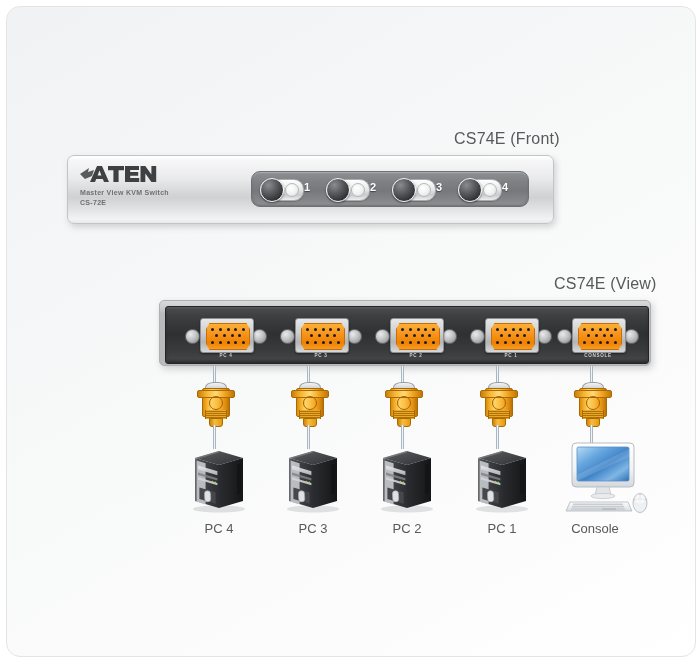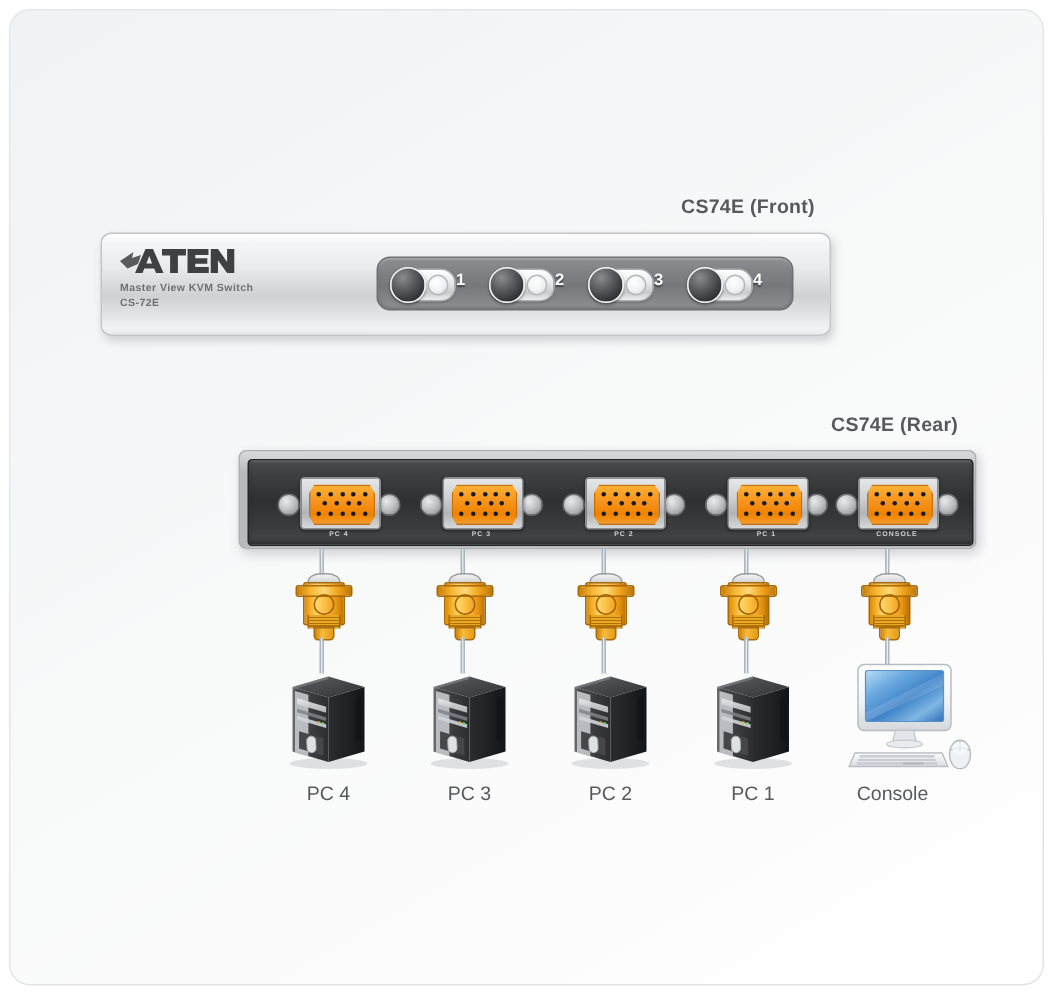--- a/index.html
+++ b/index.html
@@ -24,22 +24,22 @@
     border-radius: 14px;
     background: linear-gradient(150deg, #f1f2f3 0%, #f4f5f6 22%, #f8f9f9 48%, #fbfbfc 68%, #fdfdfd 85%, #ffffff 100%);
     border: 1px solid #e3e4e5;
     box-shadow: inset 0 0 1px #ffffff;
     overflow: hidden;
   }
 
   
   .section-title {
     position: absolute;
-    font-size: 13px;
-    font-weight: bold;
+    font-size: 16px;
+    font-weight: normal;
     color: #58595b;
     letter-spacing: 0.2px;
     white-space: nowrap;
   }
   #front-title { left: 447px; top: 123px; }
   #rear-title  { left: 547px; top: 268px; }
 
   
   #front-panel {
     position: absolute;
@@ -322,21 +322,21 @@
     white-space: nowrap;
   }
 </style>
 </head>
 <body>
 
 <div id="diagram-panel">
 
   <div class="section-title" id="front-title">CS74E (Front)</div>
 
-  <div class="section-title" id="rear-title">CS74E (Rear)</div>
+  <div class="section-title" id="rear-title">CS74E (View)</div>
 
   <div id="front-panel">
 
     <div id="aten-logo">
       <svg width="80" height="21" viewBox="0 0 80 21">
         <g fill="#3f4042">
 
           <path d="M0 10 L9 4 L8 8 L14 6 L12 12 L5 15 Z" fill="#5a5b5d"></path>
 
           <path d="M10 18 L17 2 L22 2 L29 18 L24 18 L22.8 15 L16.2 15 L15 18 Z

